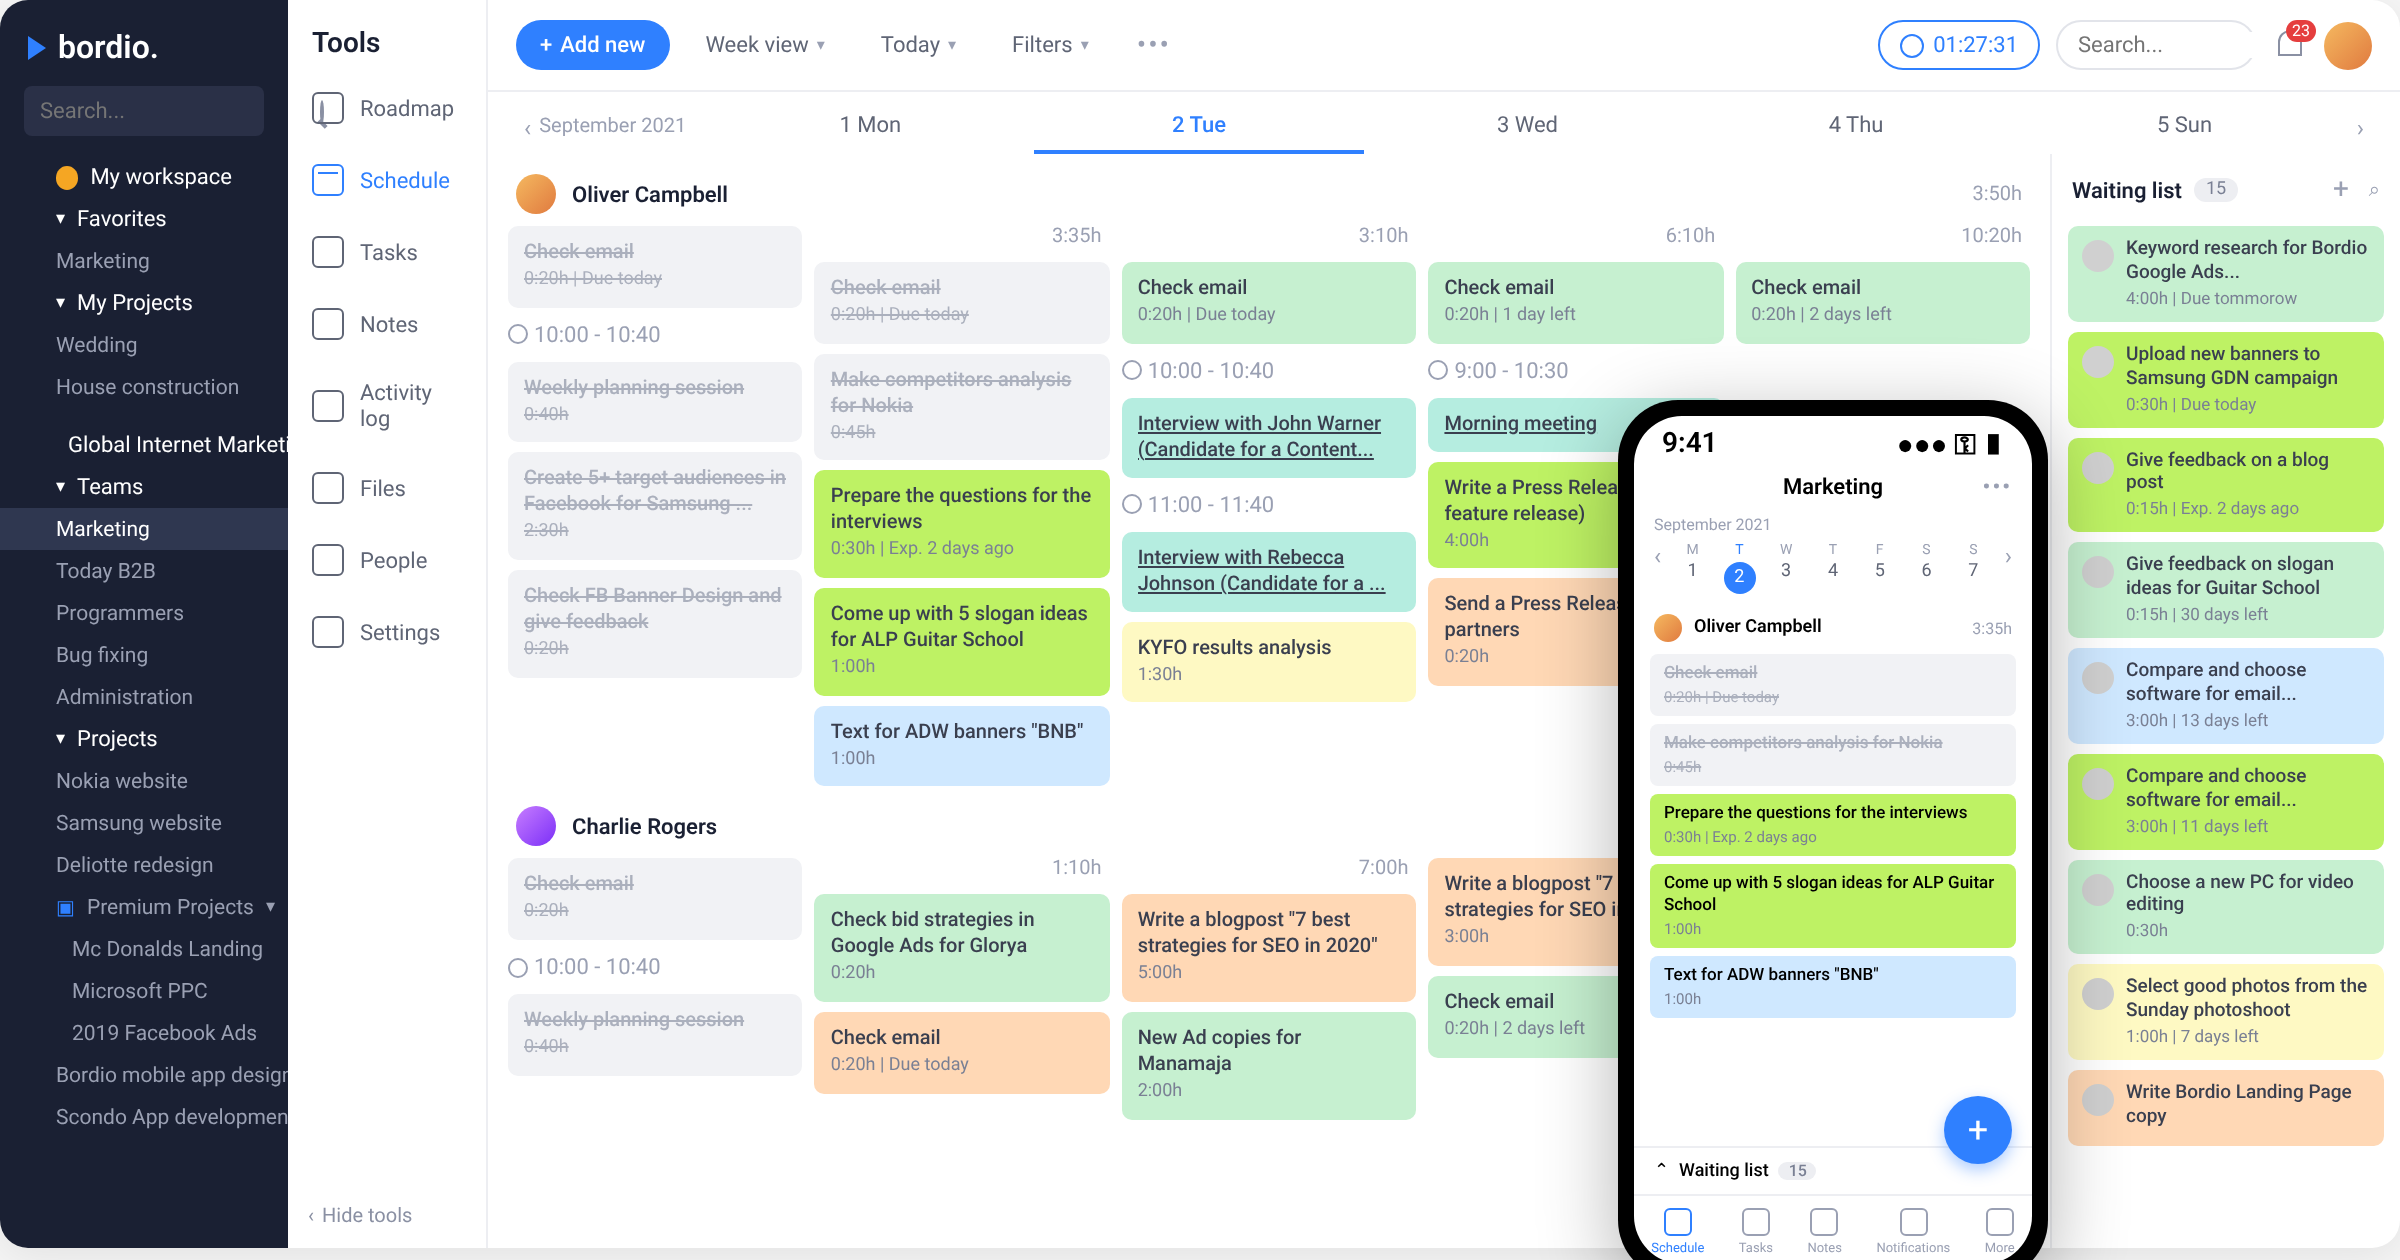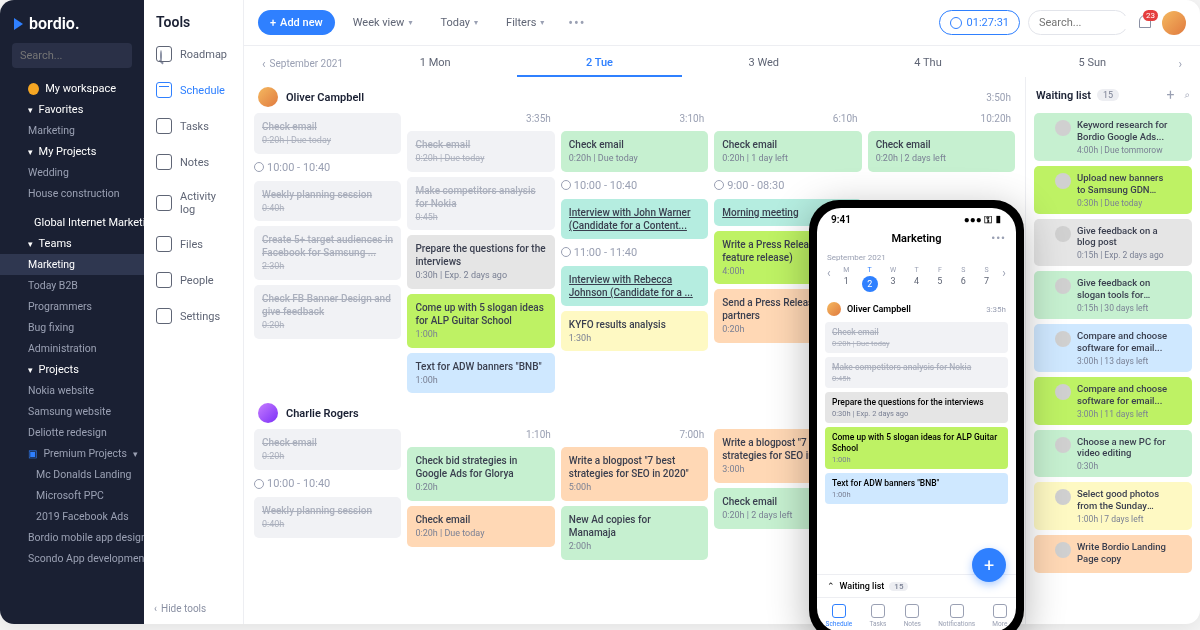--- a/index.html
+++ b/index.html
@@ -70,44 +70,44 @@
 .col { flex:1; display:flex; flex-direction:column; gap:5px; min-width:0; }
 .card { border-radius:5px; padding:7px 8px; font-size:10px; color:#3a3f4f; line-height:1.3; }
 .card .title { font-weight:500; overflow:hidden; text-overflow:ellipsis; display:-webkit-box; -webkit-line-clamp:2; -webkit-box-orient:vertical; }
 .card .meta { font-size:9px; color:#7a8094; margin-top:2px; }
 .card.done .title, .card.done .meta { text-decoration:line-through; color:#abb0bd; }
 .c-gray { background:#f1f2f5; }
 .c-green { background:#c6f0d0; }
 .c-teal { background:#b5ede0;text-decoration:underline; }
 .c-yellow { background:#bef264; }
 .c-orange { background:#ffd8b5; }
-.c-red { background:#e5e5e5;justify-content:center; }
+.c-red { background:#bef264;justify-content:center; }
 .c-blue { background:#cfe8ff; }
 .c-lilac { background:#fef9c3; }
 .timechip { font-size:11px; color:#9aa0b3; display:flex; align-items:center; gap:3px; padding:2px 0; }
 .timechip::before { content:""; width:8px;height:8px;border:1px solid #9aa0b3;border-radius:50%; }
 .coltime { font-size:10px; color:#9aa0b3; text-align:right; padding:0 4px 2px; }
 
 
 .waitcol { width:175px; border-left:1px solid #edeef2; display:flex; flex-direction:column; font-size:10px; }
 .waithdr { display:flex; align-items:center; padding:10px 10px; gap:6px; }
 .waithdr .t { font-weight:600; font-size:11px; color:#1a2033; }
 .waithdr .cnt { background:#edeef2; border-radius:8px; padding:1px 6px; font-size:9px; color:#7a8094; }
 .waithdr .plus { margin-left:auto; color:#9aa0b3; cursor:pointer; font-size:14px; }
 .wcards { overflow-y:auto; padding:0 8px 8px; display:flex; flex-direction:column; gap:5px; }
-.wcard { border-radius:5px; padding:6px 21px; display:flex; gap:6px; }
+.wcard { border-radius:5px; padding:6px 7px; display:flex; gap:6px; }
 .wcard .av { width:16px; height:16px; border-radius:50%; background:#d0d0d0; flex-shrink:0; margin-top:1px; }
 .wcard .txt { flex:1; min-width:0; }
 .wcard .ti { font-size:9.5px; font-weight:500; color:#3a3f4f; line-height:1.25; overflow:hidden; display:-webkit-box; -webkit-line-clamp:2; -webkit-box-orient:vertical; }
 .wcard .me { font-size:8.5px; color:#7a8094; margin-top:2px; }
 
 
 .phone { position:absolute; right:176px; bottom:-10px; width:215px; height:440px; background:#000; border-radius:30px; padding:8px; box-shadow:0 10px 40px rgba(0,0,0,0.3); }
 .phone-inner { width:100%; height:100%; background:#fff; border-radius:24px; overflow:hidden; display:flex; flex-direction:column; font-size:9px; }
-.pstatus { display:flex; justify-content:space-between; padding:6px 14px 2px; font-size:10px; font-weight:600; }
+.pstatus { display:flex; justify-content:space-between; padding:6px 14px 2px; font-size:14px; font-weight:600; }
 .phdr { text-align:center; font-weight:600; font-size:11px; padding:4px 0 8px; position:relative; }
 .phdr .pmenu { position:absolute; right:10px; top:4px; color:#9aa0b3; letter-spacing:1px; cursor:pointer; }
 .pmonth { font-size:8px; color:#9aa0b3; padding:0 10px; }
 .pdays { display:flex; justify-content:space-around; padding:4px 6px; text-align:center; }
 .pday { flex:1; }
 .pday .l { font-size:7px; color:#9aa0b3; }
 .pday .n { font-size:9px; color:#5f6575; margin-top:2px; }
 .pday.active .n { background:#2f80ff; color:#fff; border-radius:50%; width:16px; height:16px; line-height:16px; margin:2px auto 0; }
 .pday.active .l { color:#2f80ff; }
 .pperson { display:flex; align-items:center; padding:6px 10px; gap:6px; }
@@ -342,21 +342,21 @@
                 <div class="title">KYFO results analysis</div>
                 <div class="meta">1:30h</div>
               </div>
             </div>
             <div class="col">
               <div class="coltime">6:10h</div>
               <div class="card c-green">
                 <div class="title">Check email</div>
                 <div class="meta">0:20h | 1 day left</div>
               </div>
-              <div class="timechip">9:00 - 08:30</div>
+              <div class="timechip">9:00 - 10:30</div>
               <div class="card c-teal">
                 <div class="title">Morning meeting</div>
               </div>
               <div class="card c-yellow">
                 <div class="title">Write a Press Release (New feature release)</div>
                 <div class="meta">4:00h</div>
               </div>
               <div class="card c-orange">
                 <div class="title">Send a Press Release to partners</div>
                 <div class="meta">0:20h</div>
@@ -448,21 +448,21 @@
             <div class="wcard c-red">
               <span class="av"></span>
               <div class="txt">
                 <div class="ti">Give feedback on a blog post</div>
                 <div class="me">0:15h | Exp. 2 days ago</div>
               </div>
             </div>
             <div class="wcard c-green">
               <span class="av"></span>
               <div class="txt">
-                <div class="ti">Give feedback on slogan tools for Guitar School</div>
+                <div class="ti">Give feedback on slogan ideas for Guitar School</div>
                 <div class="me">0:15h | 30 days left</div>
               </div>
             </div>
             <div class="wcard c-blue">
               <span class="av"></span>
               <div class="txt">
                 <div class="ti">Compare and choose software for email...</div>
                 <div class="me">3:00h | 13 days left</div>
               </div>
             </div>

